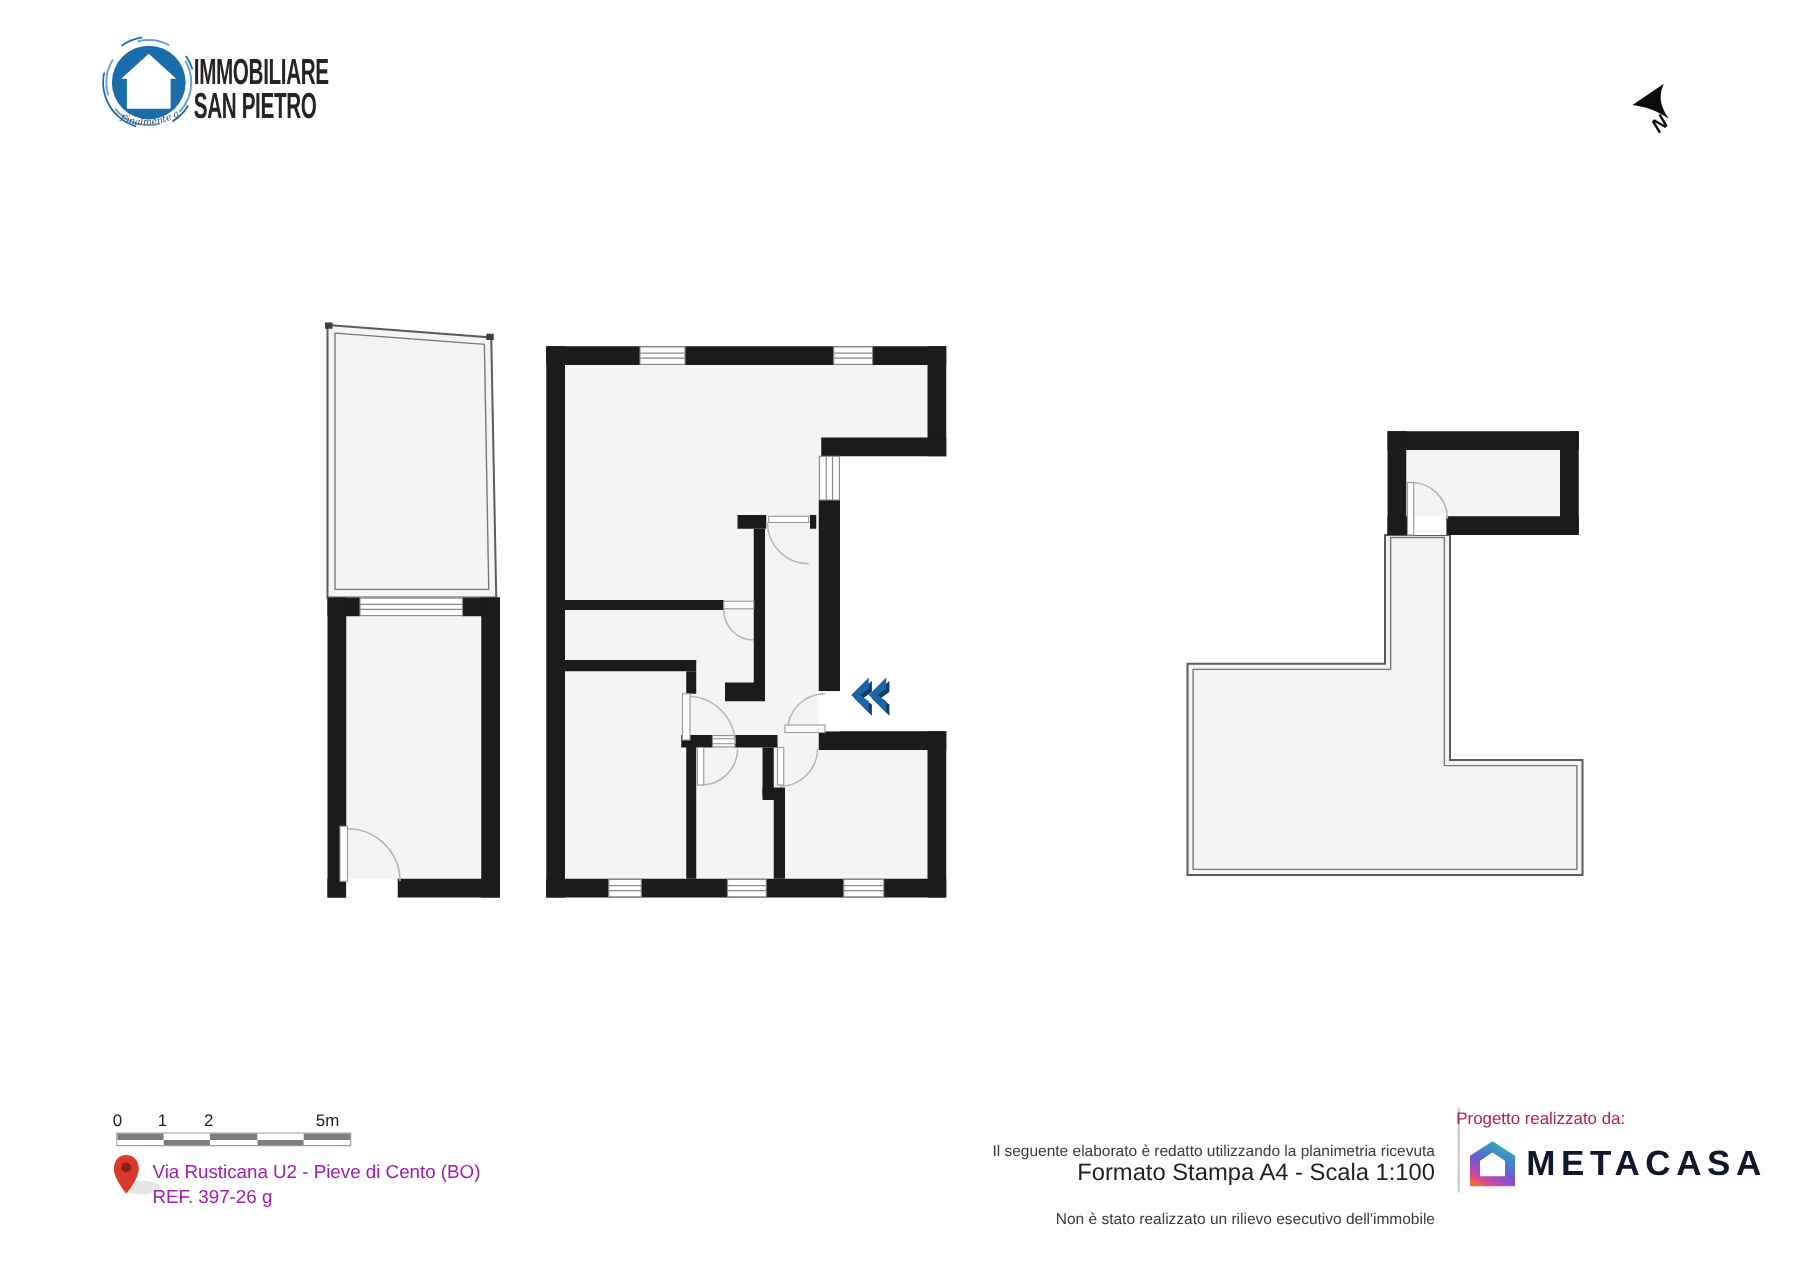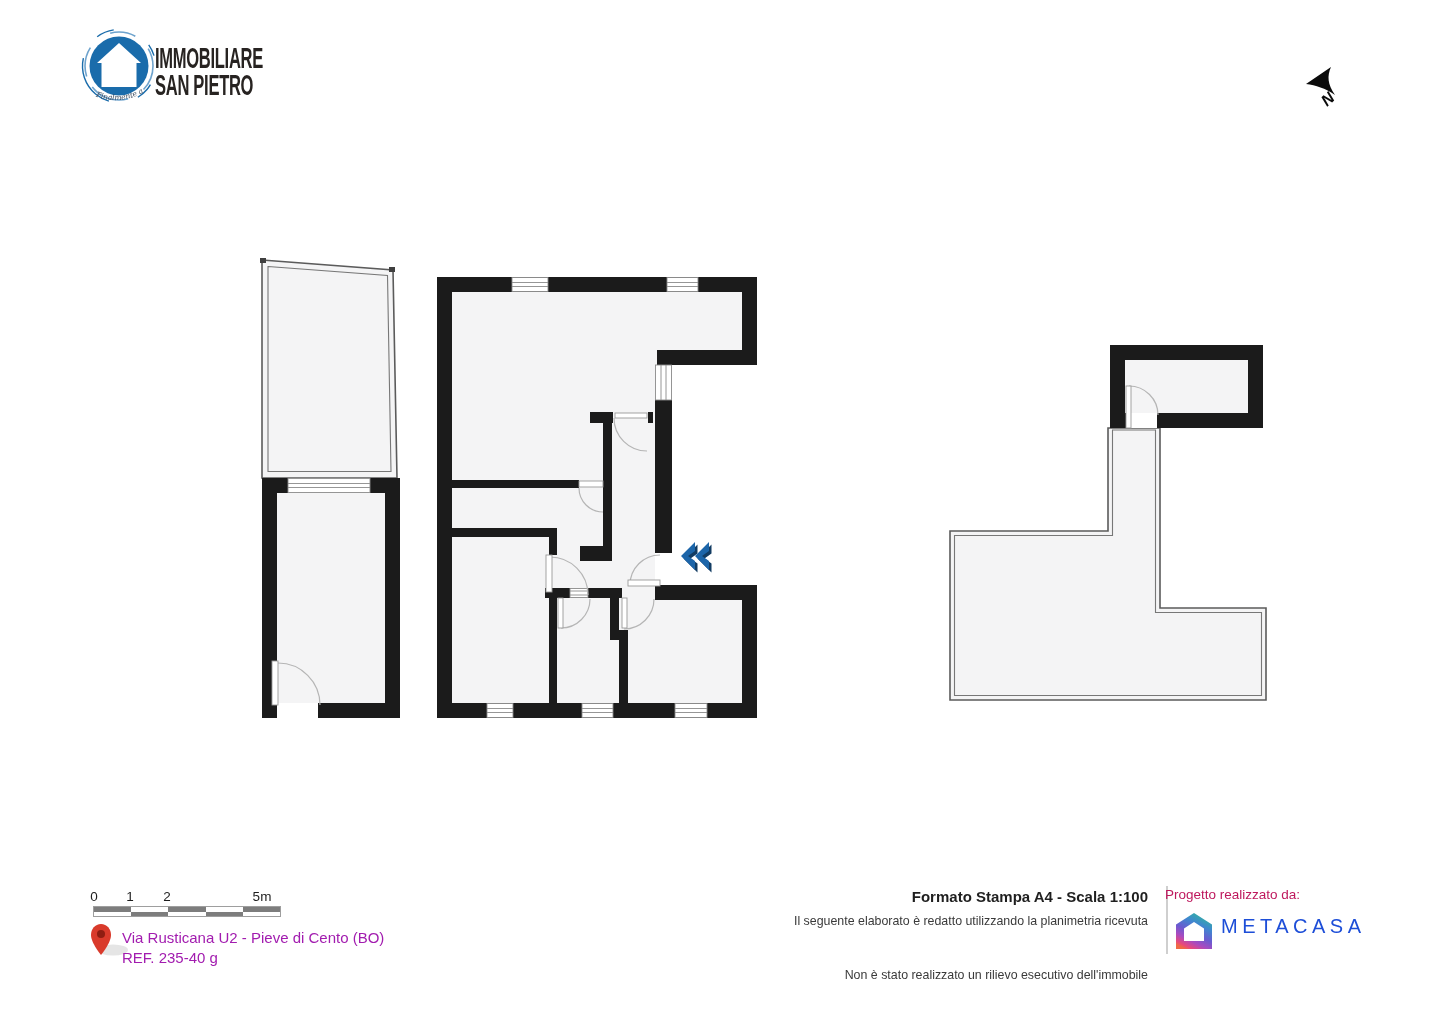--- a/index.html
+++ b/index.html
@@ -12,25 +12,25 @@
              white-space:nowrap;}
   
   .scale-label{top:889px;font-size:13.5px;color:#1d1d1d;transform:translateX(-50%);}
   #scalebar{left:93px;top:906px;width:186px;height:9px;border:1px solid #9e9e9e;
             display:flex;background:#fff;}
   .seg{flex:1;display:flex;flex-direction:column;}
   .seg div{flex:1;}
   .dk{background:#7d7d7d;} .lt{background:#ffffff;}
   .addr{left:122px;top:928px;font-size:15px;line-height:19.5px;color:#a21caf;}
   
-  .print-title{right:292px;top:888px;font-size:15px;font-weight:bold;color:#1f1f1f;white-space:nowrap;}
+  .print-title{right:292px;top:928px;font-size:19px;font-weight:normal;color:#1f1f1f;white-space:nowrap;}
   .disc{right:292px;font-size:12.4px;color:#3a3a3a;white-space:nowrap;}
   #divider{left:1166px;top:886px;width:2px;height:68px;background:#cfcfcf;}
   .credit-label{left:1165px;top:887px;font-size:13.5px;color:#be185d;}
-  .mc-name{left:1221px;top:915px;font-size:20px;letter-spacing:4.5px;color:#1d4ed8;}
+  .mc-name{left:1221px;top:915px;font-size:28px;letter-spacing:4.5px;color:#0f172a;font-weight:bold;}
   svg{display:block;}
 </style>
 </head>
 <body>
 
 <div id="page">
 
   <svg class="abs" style="left:78px;top:22px" width="82" height="94" viewBox="0 0 82 94">
     <circle cx="41" cy="44" r="34" fill="none" stroke="#6ea3cd" stroke-width="1.6" stroke-dasharray="26 18 40 12 30 25"></circle>
     <circle cx="41" cy="44" r="36.5" fill="none" stroke="#1a6cab" stroke-width="1.4" stroke-dasharray="12 30 55 26 18 40" transform="rotate(40 41 44)"></circle>
@@ -218,21 +218,21 @@
       </div>
   </div>
 
   <svg class="abs" style="left:88px;top:922px" width="46" height="38" viewBox="0 0 46 38">
     <ellipse cx="25" cy="28" rx="15" ry="5.5" fill="#dcdcdc" opacity="0.75"></ellipse>
     <path d="M 13,2 C 7,2 3,7 3,13 C 3,21 13,33 13,33 C 13,33 23,21 23,13 C 23,7 19,2 13,2 Z" fill="#d93a2b"></path>
     <circle cx="13" cy="12" r="4" fill="#8e1d12"></circle>
   </svg>
   <div class="abs addr">
     <div>Via Rusticana U2 - Pieve di Cento (BO)</div>
-    <div>REF. 235-40 g</div>
+    <div>REF. 397-26 g</div>
   </div>
 
   <div class="abs print-title">Formato Stampa A4 - Scala 1:100</div>
   <div class="abs disc" style="top:914px">Il seguente elaborato è redatto utilizzando la planimetria ricevuta</div>
   <div class="abs disc" style="top:968px">Non è stato realizzato un rilievo esecutivo dell'immobile</div>
 
   <div class="abs" id="divider"></div>
   <div class="abs credit-label">Progetto realizzato da:</div>
 
   <svg class="abs" style="left:1174px;top:911px" width="40" height="40" viewBox="0 0 40 40">

